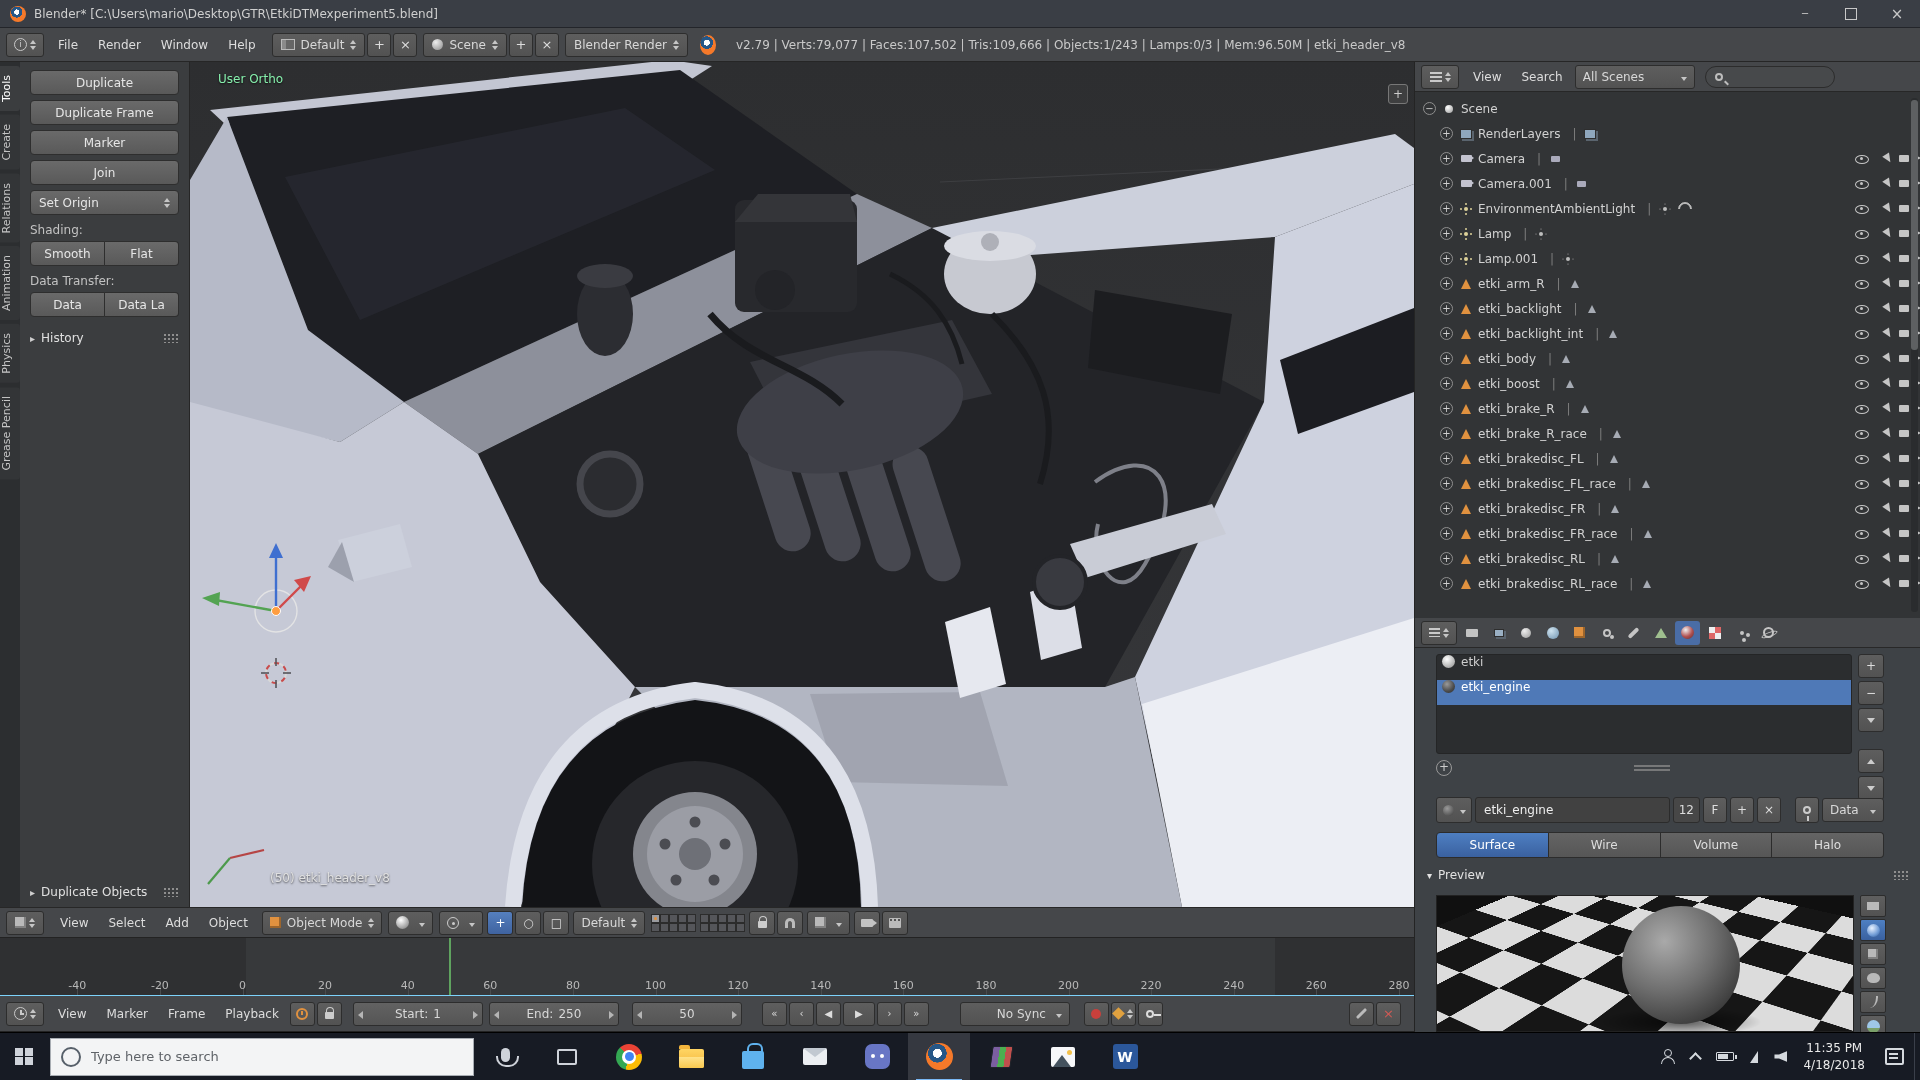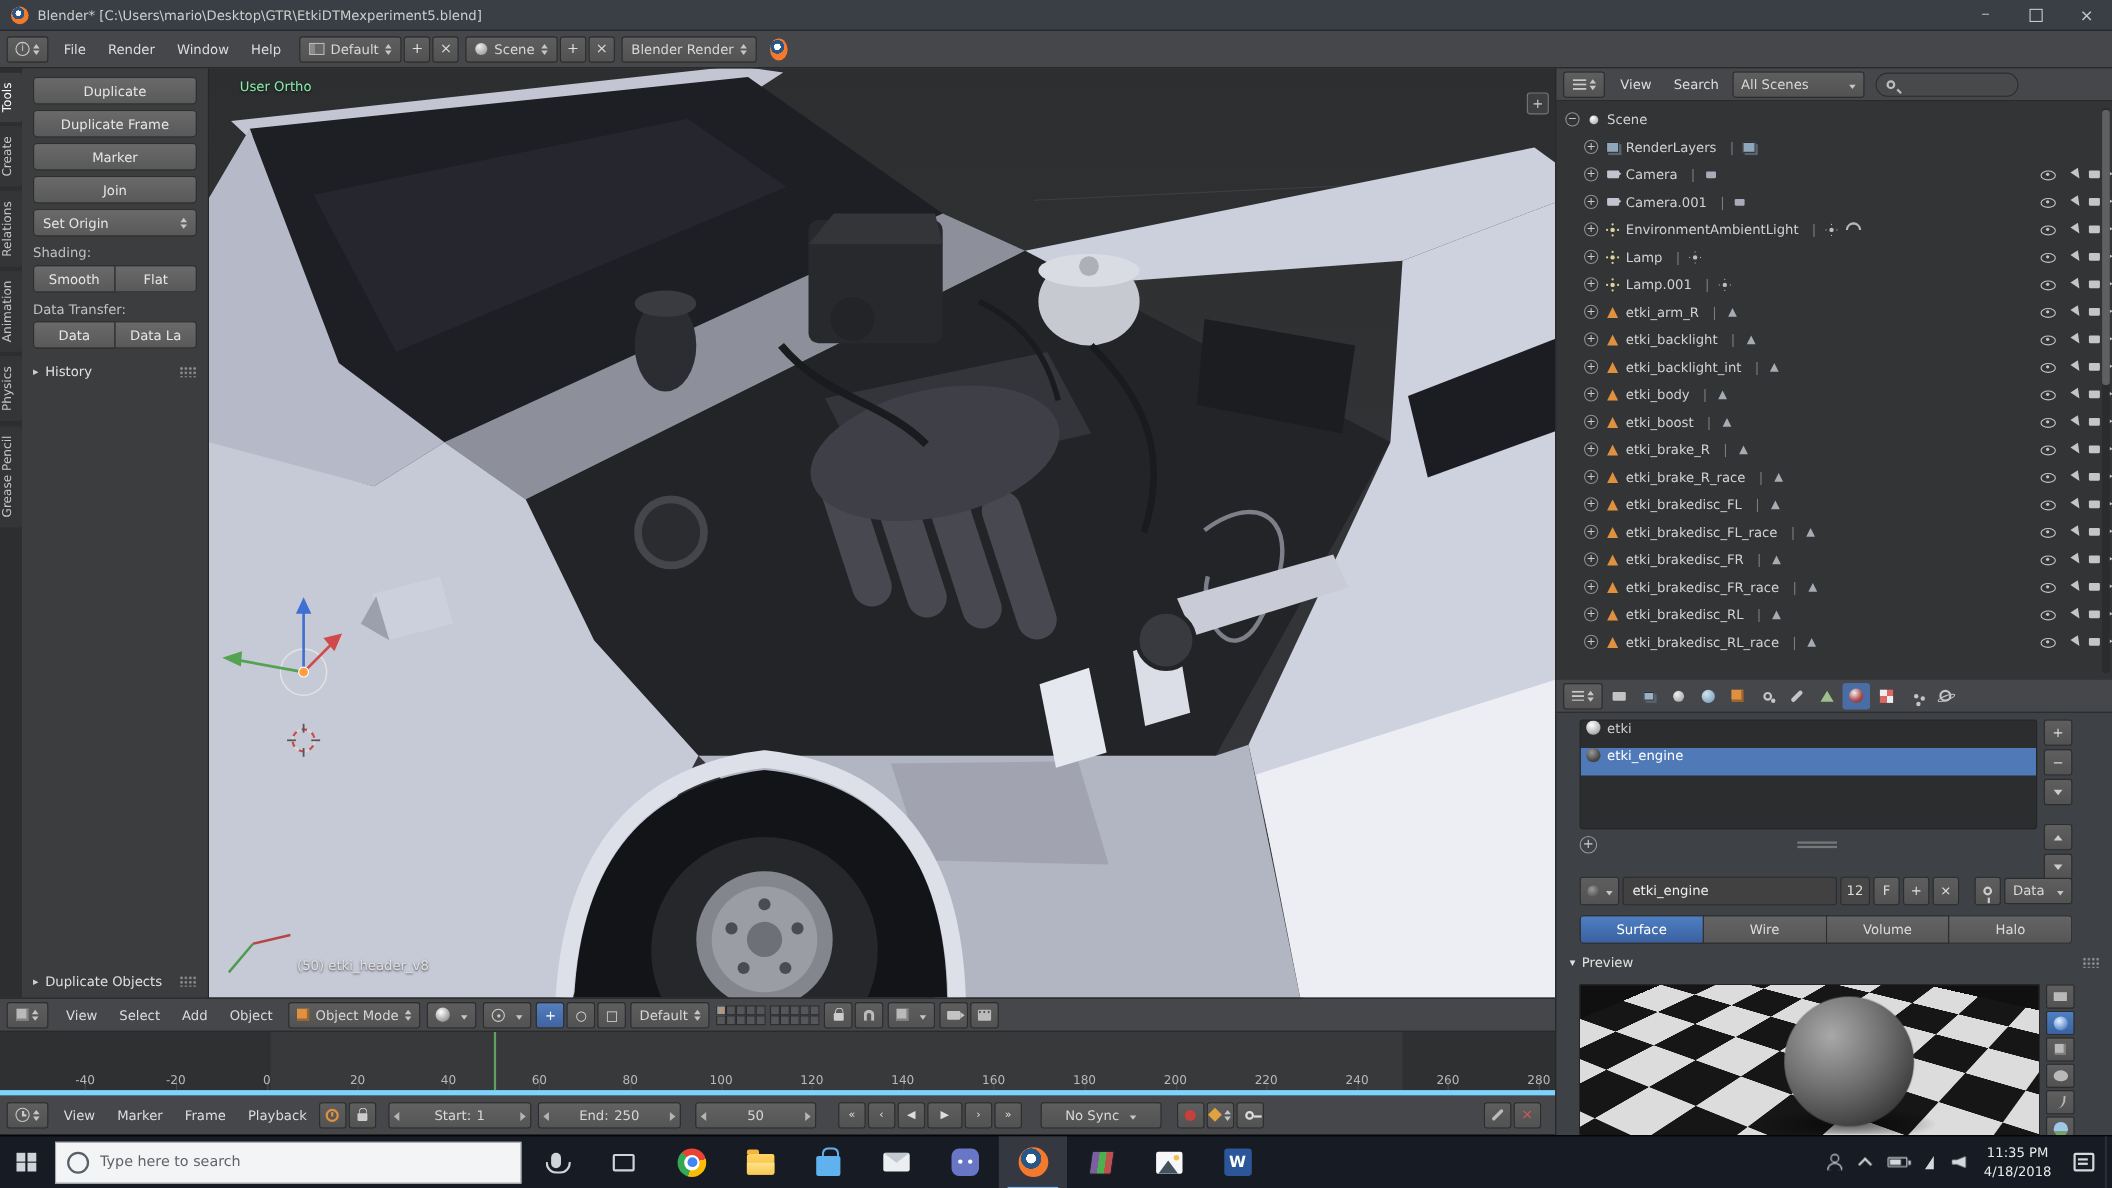--- a/index.html
+++ b/index.html
@@ -76,21 +76,21 @@
 .lcell.cur{background:#9a9b9f;position:relative}
 .lcell.cur::after{content:'';position:absolute;left:2px;top:2px;width:3px;height:3px;border-radius:50%;background:#e0913f}
 .lockico{width:9px;height:7px;background:#ccc;border-radius:1px;position:relative;margin-top:4px}
 .lockico::before{content:'';position:absolute;left:1px;top:-5px;width:6px;height:5px;border:1.5px solid #ccc;border-bottom:none;border-radius:4px 4px 0 0}
 .mag-ico{width:10px;height:10px;border:3px solid #bbb;border-bottom:none;border-radius:6px 6px 0 0}
 .camico{width:12px;height:8px;background:#c3c3c3;border-radius:1px;position:relative}
 .camico::before{content:'';position:absolute;right:-4px;top:1px;border-top:3px solid transparent;border-bottom:3px solid transparent;border-left:4px solid #c3c3c3}
 .filmico{width:12px;height:10px;background:#bbb;border-radius:1px;position:relative}
 .filmico::before{content:'';position:absolute;left:1px;top:1px;right:1px;height:2px;background:linear-gradient(90deg,#555 2px,transparent 2px);background-size:4px 2px}
 
-.tl-ruler{position:absolute;left:0;top:938px;width:1414px;height:58px;background:#37393b;border-bottom:5px solid #7dd3fc;overflow:hidden;z-index:6}
+.tl-ruler{position:absolute;left:0;top:938px;width:1414px;height:58px;background:#37393b;border-bottom:1px solid #7dd3fc;overflow:hidden;z-index:6}
 .tick{position:absolute;bottom:3px;transform:translateX(-50%);color:#b8b8b8;font-size:11px}
 .tickline{position:absolute;bottom:0;width:1px;height:10px;background:#4a4c4e}
 .range-shade{position:absolute;top:0;bottom:0;background:rgba(0,0,0,.14)}
 .frame-line{position:absolute;top:0;bottom:0;width:2px;background:#5fa35f}
 .tl-header{position:absolute;left:0;top:996px;width:1414px;height:36px;background:#45474a;border-bottom:1px solid #232323;display:flex;align-items:center;padding-left:6px;z-index:6}
 .num-field{height:24px;background:linear-gradient(#626262,#555);border:1px solid #2d2d2d;border-radius:3px;display:flex;align-items:center;justify-content:center;gap:5px;padding:0 14px;position:relative;margin:0 3px;white-space:nowrap}
 .num-field::before{content:'';position:absolute;left:4px;top:8px;border-top:4px solid transparent;border-bottom:4px solid transparent;border-right:5px solid #b5b5b5}
 .num-field::after{content:'';position:absolute;right:4px;top:8px;border-top:4px solid transparent;border-bottom:4px solid transparent;border-left:5px solid #b5b5b5}
 .pb{width:25px;height:24px;background:linear-gradient(#5e5e5e,#525252);border:1px solid #2d2d2d;border-radius:3px;display:flex;align-items:center;justify-content:center;color:#ddd;font-size:10px;margin:0 1px}
 .clockico{width:12px;height:12px;border:2px solid #e0913f;border-radius:50%;position:relative}
@@ -292,20 +292,21 @@
       <span>Scene</span>
       <span class="updn"></span>
     </div>
     <div class="sq-btn g-plus"></div>
     <div class="sq-btn g-x"></div>
     <div class="ib-dd">
       <span>Blender Render</span>
       <span class="updn"></span>
     </div>
     <span class="blogo" style="width:20px;height:20px;margin-left:12px"></span>
+    <span class="ib-stats">v2.79 | Verts:79,077 | Faces:107,502 | Tris:109,666 | Objects:1/243 | Lamps:0/3 | Mem:96.50M | etki_header_v8</span>
   </div>
 
   <div class="tabstrip" id="ts-tabs">
       <div class="ts-tab active">Tools</div>
       <div class="ts-tab">Create</div>
       <div class="ts-tab">Relations</div>
       <div class="ts-tab">Animation</div>
       <div class="ts-tab">Physics</div>
       <div class="ts-tab">Grease Pencil</div>
     </div>
@@ -577,21 +578,21 @@
       <span>50</span>
     </div>
     <div style="display:flex;margin-left:16px">
       <div class="pb">«</div>
       <div class="pb">‹</div>
       <div class="pb">◀</div>
       <div class="pb" style="width:32px">▶</div>
       <div class="pb">›</div>
       <div class="pb">»</div>
     </div>
-    <div class="vh-dd" style="margin-left:16px;min-width:110px;justify-content:center">
+    <div class="vh-dd" style="margin-left:30px;min-width:110px;justify-content:flex-end">
       <span>No Sync</span>
       <span class="dn"></span>
     </div>
     <div class="pb" style="margin-left:12px">
         <span class="rec"></span>
       </div>
     <div class="pb">
         <span class="dia"></span>
         <span class="updn" style="margin-left:4px"></span>
       </div>

